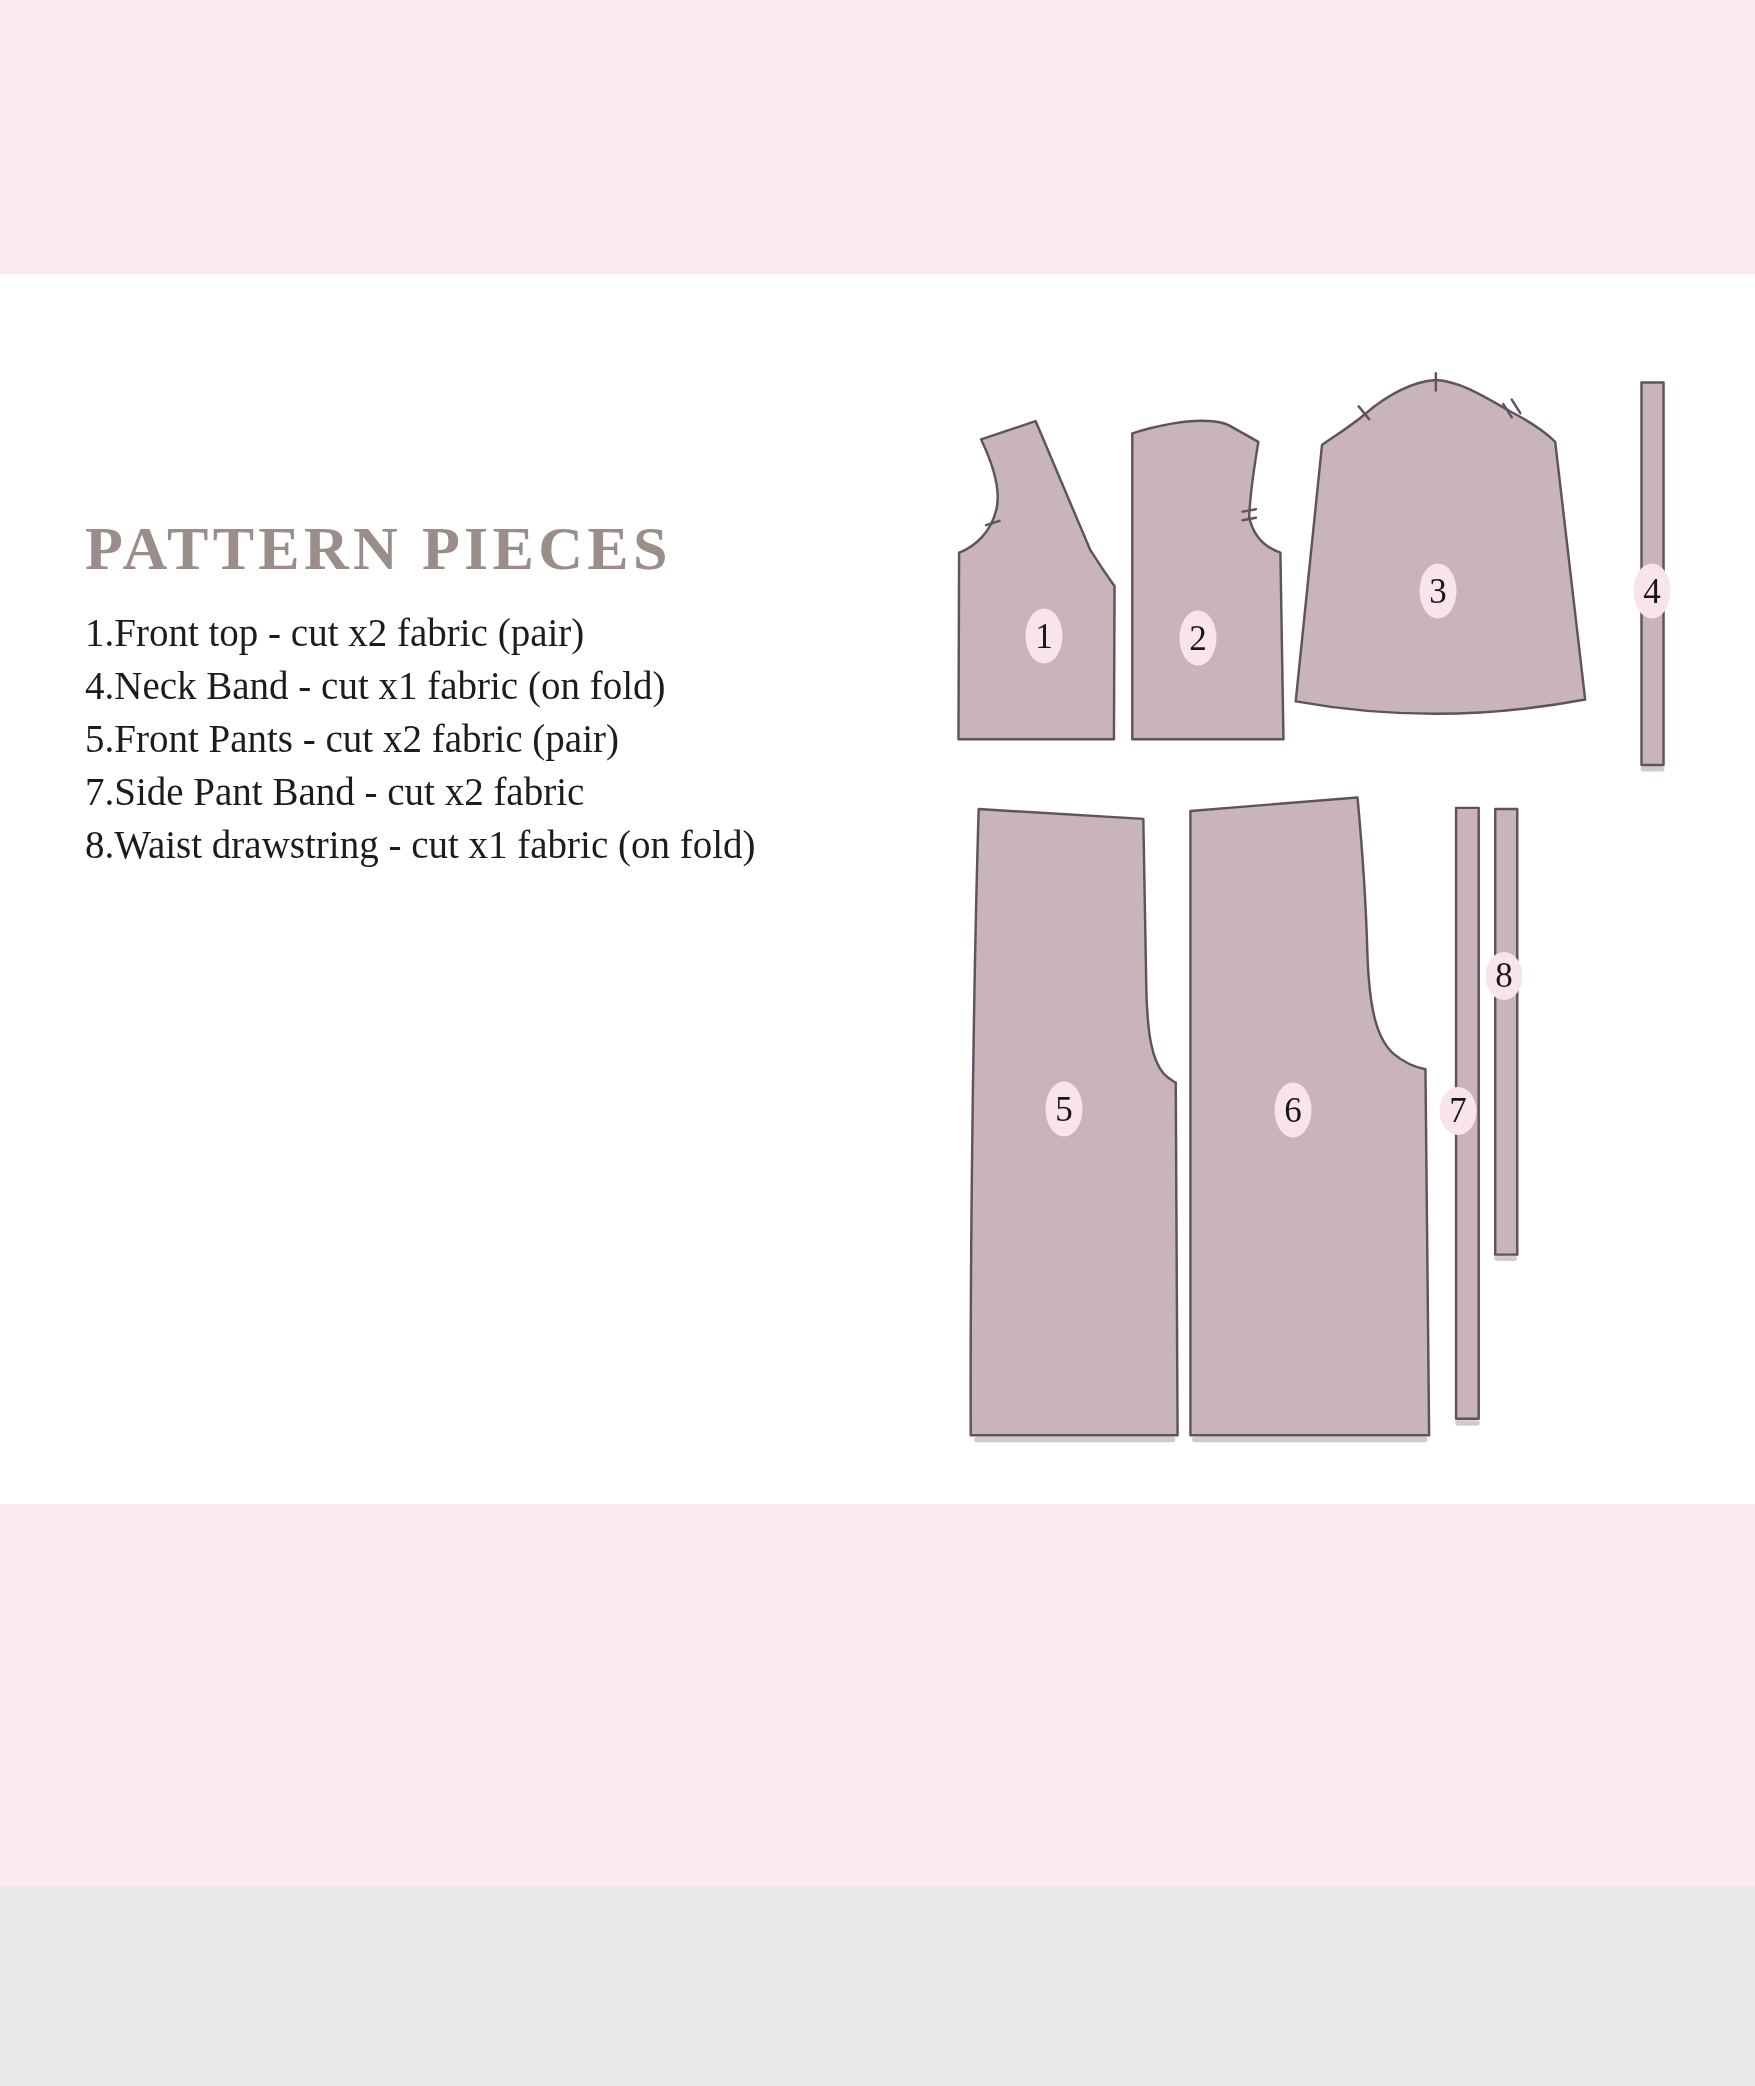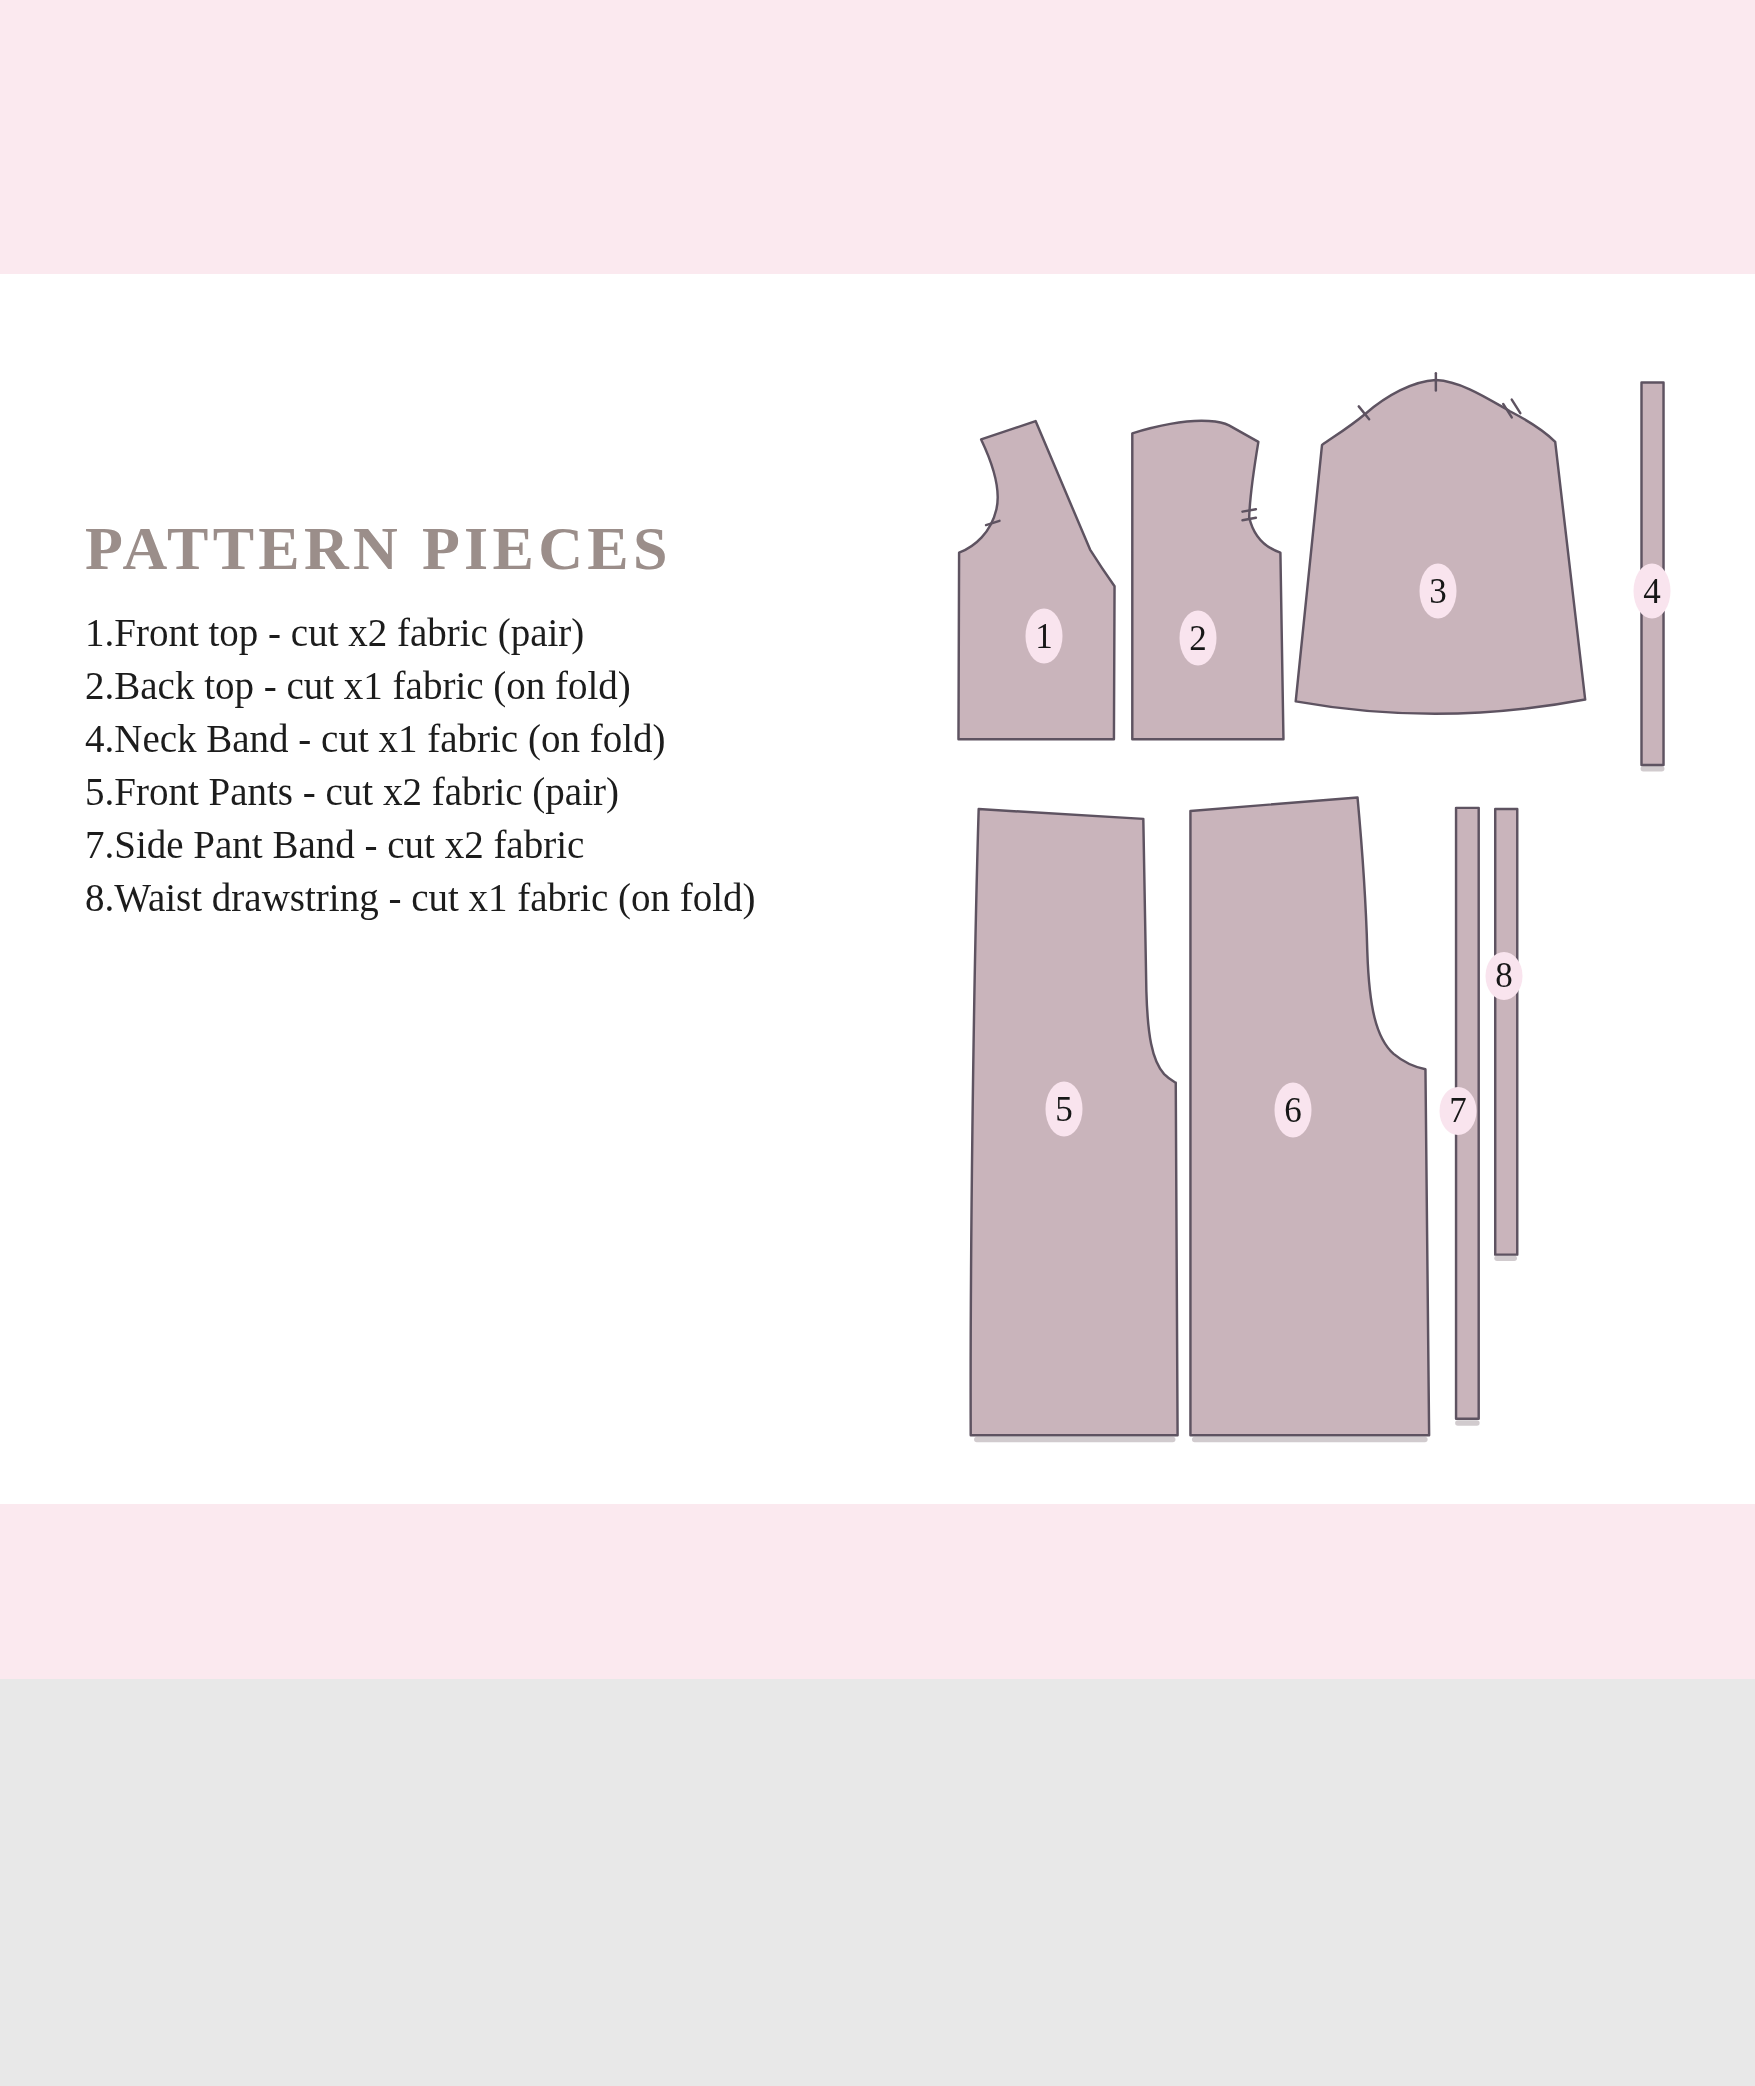--- a/index.html
+++ b/index.html
@@ -7,21 +7,21 @@
     --content-white:#ffffff;
     --piece-fill:#c9b4bb;
     --piece-outline:#5e5361;
     --badge-bg:#f9e4ee;
     --title-color:#9b8e8a;
     --list-color:#1c1c1c;
   }
   html,body{margin:0;padding:0;}
   body{background:#e8e8e8;font-family:"Liberation Serif","DejaVu Serif",serif;}
   #page{
-    position:relative;width:1756px;height:1679px;overflow:hidden;
+    position:relative;width:1756px;height:1887px;overflow:hidden;
     background:var(--content-white);
   }
   .band{position:absolute;left:0;right:0;background:var(--band-pink);}
   .band-top{top:0;height:274px;}
   .band-bottom{top:1504px;bottom:0;}
 
   .textblock{position:absolute;left:85px;top:513px;width:887px;}
   .page-title{
     margin:0;
     font-size:62px;font-weight:bold;letter-spacing:4.3px;
@@ -66,21 +66,20 @@
 
 <div id="page">
 
   <div class="band band-top"></div>
   <div class="band band-bottom"></div>
 
   <div class="textblock">
     <h1 class="page-title">PATTERN PIECES</h1>
     <div class="piece-list">
       <div class="list-row"><span class="num">1.</span><span class="txt">Front top - cut x2 fabric (pair)</span></div>
-      <div class="list-row"><span class="num">2.</span><span class="txt">Back top - cut x1 fabric (on fold)</span></div>
       <div class="list-row"><span class="num">4.</span><span class="txt">Neck Band - cut x1 fabric (on fold)</span></div>
       <div class="list-row"><span class="num">5.</span><span class="txt">Front Pants - cut x2 fabric (pair)</span></div>
       <div class="list-row"><span class="num">7.</span><span class="txt">Side Pant Band - cut x2 fabric</span></div>
       <div class="list-row"><span class="num">8.</span><span class="txt">Waist drawstring - cut x1 fabric (on fold)</span></div>
     </div>
   </div>
 
   <svg class="canvas" width="1756" height="2087" viewBox="0 0 2869 3410" xmlns="http://www.w3.org/2000/svg">
 
     <path class="shadow" d="M1596 2352 L1916 2352"></path>

